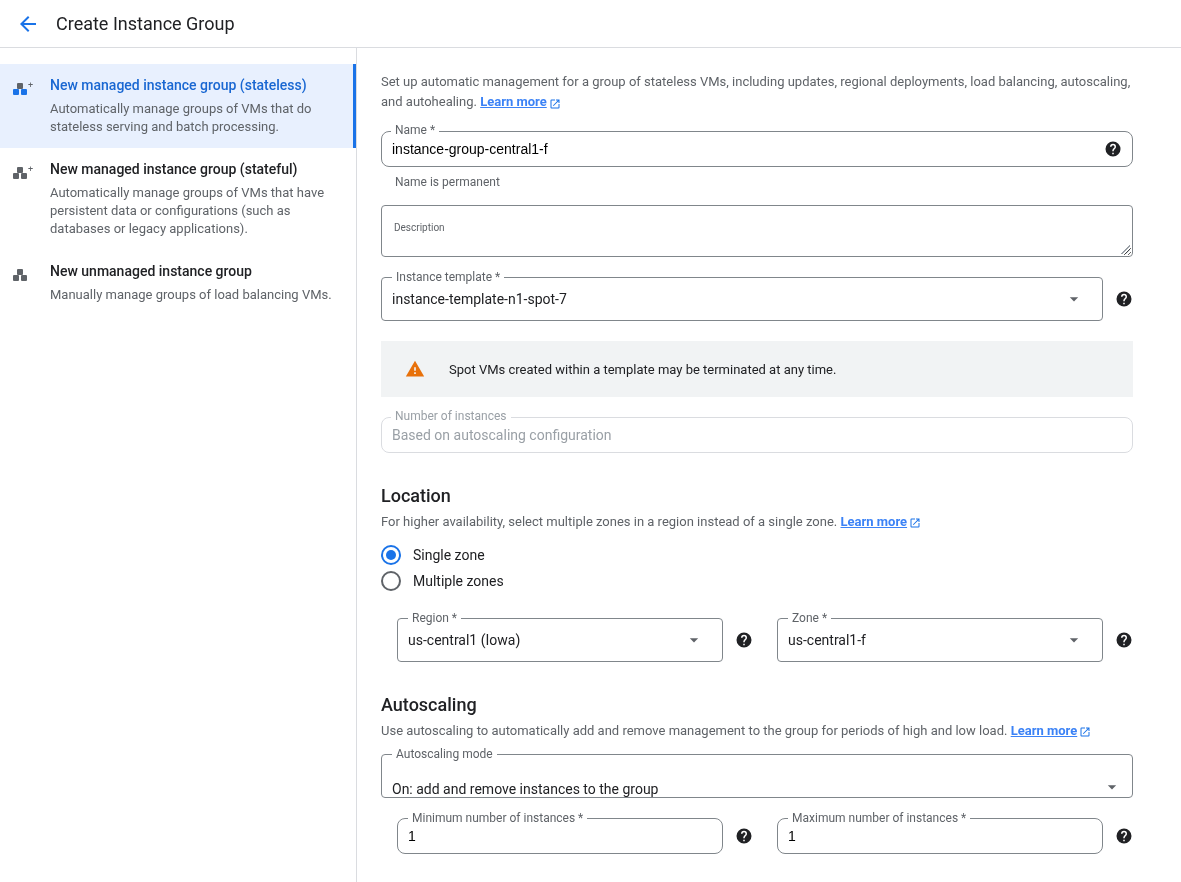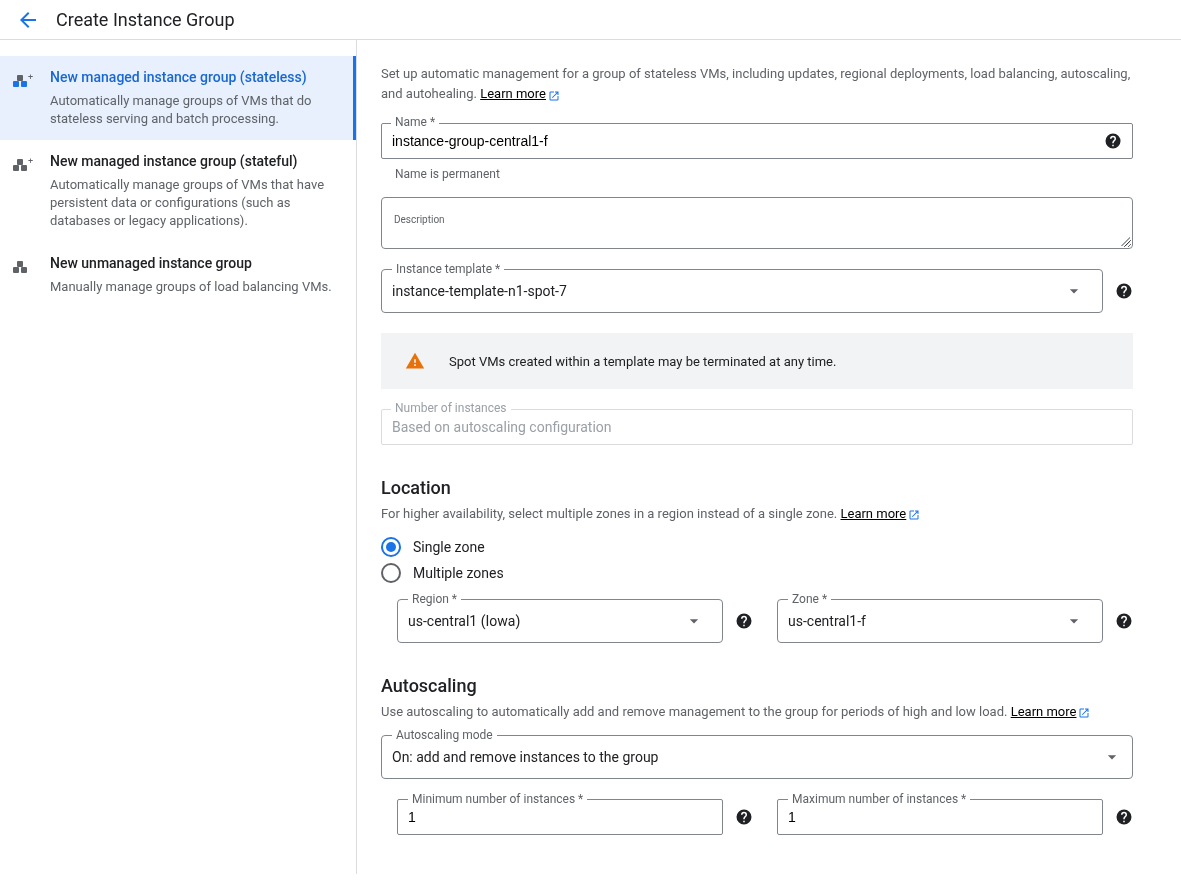--- a/index.html
+++ b/index.html
@@ -7,21 +7,21 @@
       font-family: 'Google Sans', Roboto, Arial, sans-serif;
       color: #202124;
       background: #fff;
       font-size: 14px;
     }
     .header {
       display: flex;
       align-items: center;
       padding: 8px 16px;
       border-bottom: 1px solid #dadce0;
-      height: 40px;
+      height: 48px;
     }
     .back-arrow {
       width: 24px;
       height: 24px;
       margin-right: 16px;
       display: flex;
       align-items: center;
       justify-content: center;
       cursor: pointer;
       color: #1a73e8;
@@ -86,23 +86,24 @@
       overflow-y: auto;
       max-width: 800px;
     }
     .intro-text {
       color: #5f6368;
       font-size: 13px;
       line-height: 1.5;
       margin-bottom: 20px;
     }
     .learn-more {
-      color: #000000;
+      color: #3b82f6;
       text-decoration: underline;
       cursor: pointer;
+      font-weight: bold;
     }
     .external-icon {
       display: inline-block;
       width: 12px;
       height: 12px;
       margin-left: 2px;
       vertical-align: middle;
     }
     .form-field {
       position: relative;
@@ -115,21 +116,21 @@
       background: #fff;
       padding: 0 4px;
       font-size: 12px;
       color: #5f6368;
       z-index: 1;
     }
     .field-input-wrap {
       display: flex;
       align-items: center;
       border: 1px solid #80868b;
-      border-radius: 2px;
+      border-radius: 8px;
       height: 36px;
       padding: 0 10px;
     }
     .field-input-wrap.disabled {
       border-color: #dadce0;
       color: #9aa0a6;
     }
     .field-input-wrap.disabled .field-label { color: #9aa0a6; }
     .field-input {
       flex: 1;
@@ -231,21 +232,21 @@
       font-size: 18px;
       font-weight: 500;
       margin-top: 32px;
       margin-bottom: 8px;
     }
     .section-desc {
       font-size: 13px;
       color: #5f6368;
       margin-bottom: 16px;
     }
-    .radio-group { margin-bottom: 16px; text-align: center; }
+    .radio-group { margin-bottom: 27px; text-align: center; }
     .radio-item {
       display: flex;
       align-items: center;
       margin-bottom: 6px;
       cursor: pointer;
     }
     .radio-circle {
       width: 20px;
       height: 20px;
       border-radius: 50%;
@@ -442,21 +443,21 @@
 
     <div class="section-title">Autoscaling</div>
     <div class="section-desc">
       <span>Use autoscaling to automatically add and remove management to the group for periods of high and low load.</span>
       <a class="learn-more"><span>Learn more</span><span class="external-icon"><svg viewBox="0 0 24 24" fill="#1a73e8">
               <path d="M19 19H5V5h7V3H5a2 2 0 00-2 2v14a2 2 0 002 2h14a2 2 0 002-2v-7h-2v7zM14 3v2h3.59l-9.83 9.83 1.41 1.41L19 6.41V10h2V3h-7z"></path>
             </svg></span></a>
     </div>
 
     <div class="form-field" style="margin-bottom:20px;">
-      <div class="select-box" style="width:100%;">
+      <div class="select-box" style="width:100%;align-items:flex-end;">
         <span class="field-label">Autoscaling mode</span>
         <span class="field-value-text">On: add and remove instances to the group</span>
         <span class="dropdown-icon" style="margin-right:0;"><svg viewBox="0 0 24 24" fill="currentColor">
               <path d="M7 10l5 5 5-5z"></path>
             </svg></span>
       </div>
     </div>
 
     <div class="two-col">
       <div class="select-row">

